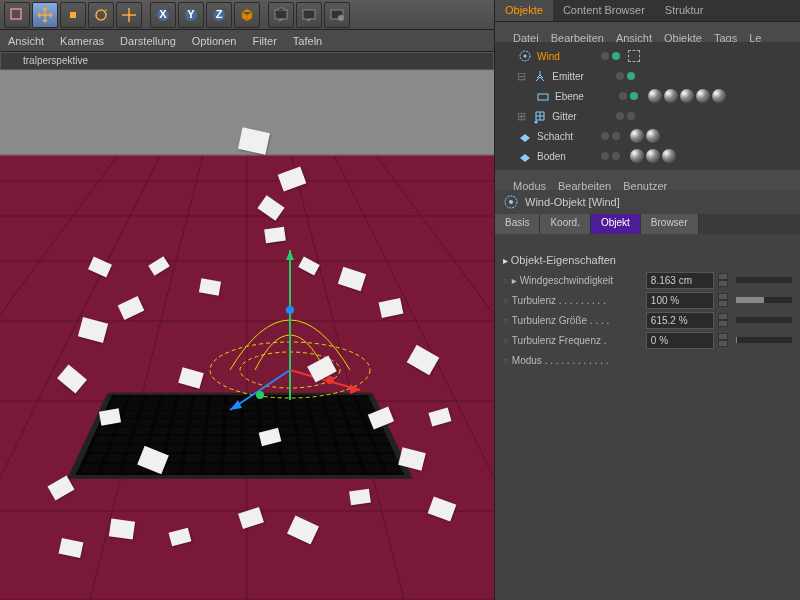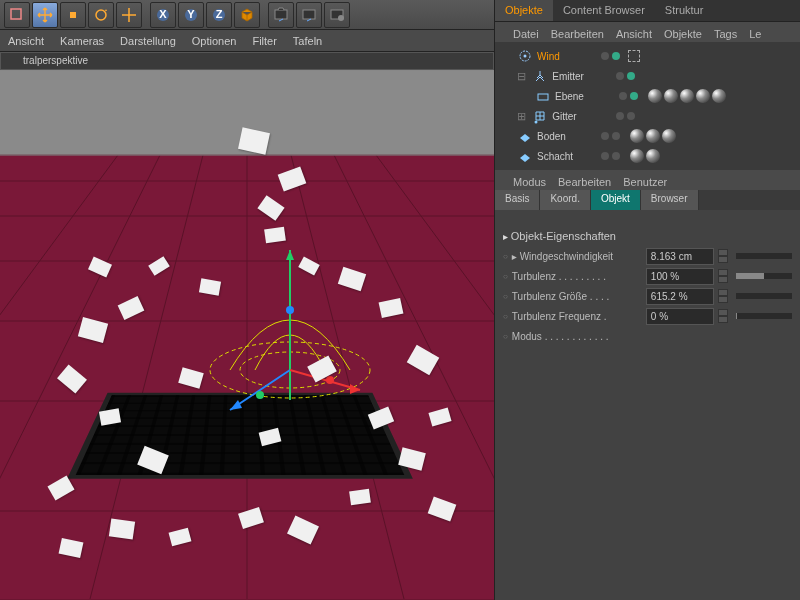--- a/index.html
+++ b/index.html
@@ -15,37 +15,37 @@
 .menubar span{cursor:pointer}
 .vplabel{background:#3a3a3a;height:18px;padding:2px 22px;border:1px solid #555;font-size:10px}
 .viewport{flex:1;background:linear-gradient(#888 0%,#888 15%,#7a1a3a 15%,#6a1530 100%);position:relative;overflow:hidden}
 .floor{position:absolute;top:0;left:0;width:100%;height:100%}
 .grate{position:absolute;left:90px;top:270px;width:300px;height:180px;transform:perspective(600px) rotateX(62deg);background:repeating-linear-gradient(0deg,#1a1a1a 0 4px,#333 4px 18px),repeating-linear-gradient(90deg,#1a1a1a 0 4px,#333 4px 18px);background-blend-mode:multiply;border:6px solid #222}
 .gizmo{position:absolute;left:200px;top:180px;width:180px;height:180px;pointer-events:none}
 .paper{position:absolute;background:#f0f0f0;box-shadow:1px 1px 2px rgba(0,0,0,.3)}
 .rtabs{background:#333;height:22px;display:flex;border-bottom:1px solid #222}
 .tab{padding:4px 10px;cursor:pointer;color:#aaa}
 .tab.active{background:#4a4a4a;color:#f90}
-.rmenu{background:#4a4a4a;height:20px;display:flex;gap:12px;padding:2px 18px;align-items:flex-end;font-size:10px}
+.rmenu{background:#4a4a4a;height:20px;display:flex;gap:12px;padding:10px 18px;align-items:flex-start;font-size:10px}
 .rmenu span{cursor:pointer;color:#bbb}
 .tree{background:#3a3a3a;padding:4px 0;flex:0 0 auto}
 .trow{display:flex;align-items:center;height:20px;padding:0 4px;gap:4px}
 .trow .indent{width:14px}
 .trow .ticon{width:16px;height:16px;display:flex;align-items:center;justify-content:center}
 .trow .tname{flex:0 0 56px;font-size:10px;cursor:pointer}
 .trow .tname.sel{color:#f90}
 .dots{display:flex;gap:3px;margin-left:4px}
 .dot{width:8px;height:8px;border-radius:50%;background:#555}
 .dot.g{background:#3a8}
 .mats{display:flex;gap:2px;margin-left:6px}
 .matball{width:14px;height:14px;border-radius:50%;background:radial-gradient(circle at 30% 30%,#fff,#888 40%,#222)}
 .attrhdr{background:#444;padding:4px 8px;display:flex;align-items:center;gap:6px}
 .subtabs{display:flex;background:#3a3a3a;height:20px}
 .stab{padding:3px 10px;background:#555;border-right:1px solid #333;cursor:pointer;font-size:10px}
-.stab.active{background:#0f766e;color:#fff}
+.stab.active{background:#4c1d95;color:#fff}
 .section{padding:20px 8px;background:#424242}
 .section .shdr{font-size:10px;color:#ddd;margin-bottom:4px;cursor:pointer}
 .prow{display:flex;align-items:center;height:20px;gap:4px}
 .plabel{flex:0 0 130px;font-size:10px;color:#bbb}
 .plabel::after{content:"";display:inline-block}
 .pval{flex:0 0 68px;background:#2a2a2a;border:1px solid #555;padding:2px 4px;font-size:10px}
 .spinner{width:10px;display:flex;flex-direction:column}
 .spinner div{height:7px;background:#555;border:1px solid #333;cursor:pointer}
 .slider{flex:1;height:6px;background:#2a2a2a;margin-left:4px;position:relative}
 .slider .fill{height:100%;background:#888}
@@ -290,54 +290,61 @@
             <div class="dot d"></div>
           </div>
         </div>
         <div class="trow">
           <div class="indent"></div>
           <div class="ticon">
             <svg width="16" height="16" viewBox="0 0 16 16">
               <path d="M3 10l5-4 5 4-5 4z" fill="#8cf"></path>
             </svg>
           </div>
+          <div class="tname ">Schacht</div>
+          <div class="dots">
+            <div class="dot d"></div>
+            <div class="dot d"></div>
+          </div>
+          <div class="mats">
+            <div class="matball"></div>
+            <div class="matball"></div>
+          </div>
+        </div>
+        <div class="trow">
+          <div class="indent"></div>
+          <div class="ticon">
+            <svg width="16" height="16" viewBox="0 0 16 16">
+              <path d="M3 10l5-4 5 4-5 4z" fill="#8cf"></path>
+            </svg>
+          </div>
           <div class="tname ">Boden</div>
           <div class="dots">
             <div class="dot d"></div>
             <div class="dot d"></div>
           </div>
           <div class="mats">
             <div class="matball"></div>
-            <div class="matball"></div>
-            <div class="matball"></div>
-          </div>
-        </div>
-        <div class="trow">
-          <div class="indent"></div>
-          <div class="ticon">
-            <svg width="16" height="16" viewBox="0 0 16 16">
-              <path d="M3 10l5-4 5 4-5 4z" fill="#8cf"></path>
-            </svg>
-          </div>
-          <div class="tname ">Schacht</div>
-          <div class="dots">
-            <div class="dot d"></div>
-            <div class="dot d"></div>
-          </div>
-          <div class="mats">
             <div class="matball"></div>
             <div class="matball"></div>
           </div>
         </div>
       </div>
 
     <div class="rmenu">
       <span>Modus</span>
       <span>Bearbeiten</span>
       <span>Benutzer</span>
+    </div>
+    <div class="attrhdr">
+      <svg width="16" height="16">
+          <circle cx="8" cy="8" r="6" fill="none" stroke="#9cf" stroke-dasharray="2 1"></circle>
+          <circle cx="8" cy="8" r="2" fill="#9cf"></circle>
+        </svg>
+      <span>Wind-Objekt [Wind]</span>
     </div>
     <div class="subtabs">
       <div class="stab">Basis</div>
       <div class="stab">Koord.</div>
       <div class="stab active">Objekt</div>
       <div class="stab">Browser</div>
     </div>
     <div class="section">
       <div class="shdr">▸ <span>Objekt-Eigenschaften</span></div>
       <div id="props">

